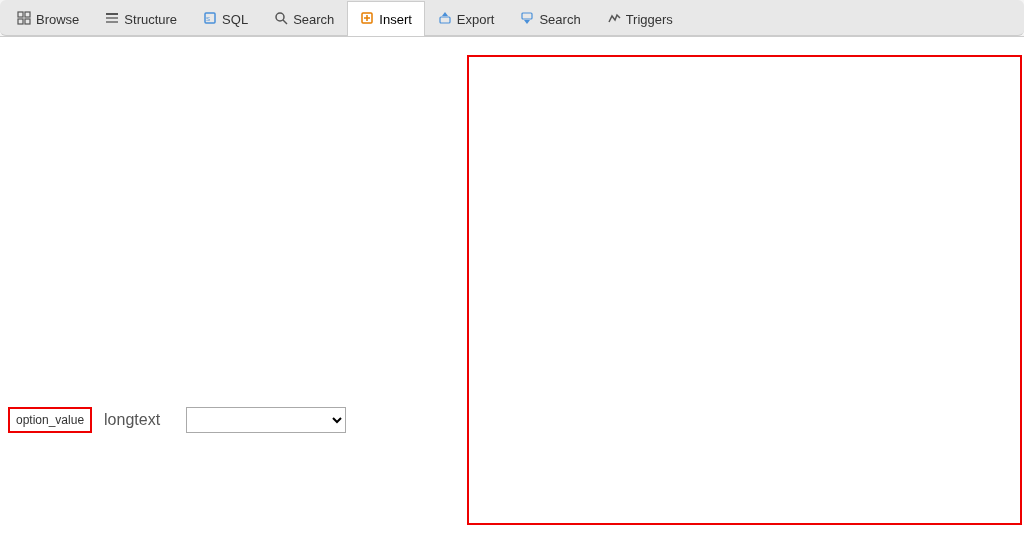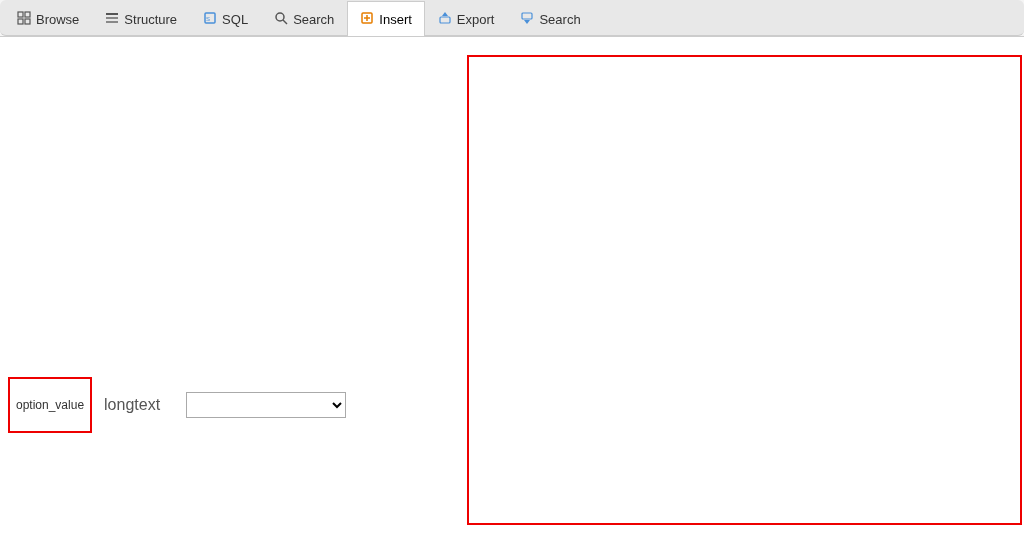--- a/index.html
+++ b/index.html
@@ -74,21 +74,21 @@
       gap: 12px;
       position: absolute;
       bottom: 120px;
       left: 0;
       padding: 6px 8px;
     }
 
     .field-label {
       background: #fff;
       border: 2px solid #e00;
-      padding: 19px 6px;
+      padding: 4px 6px;
       font-size: 12px;
       color: #333;
       min-width: 80px;
       text-align: center;
     }
 
     .field-type {
       color: #555;
       font-size: 16px;
       min-width: 70px;
@@ -190,20 +190,28 @@
     <span>Export</span>
   </div>
   <div class="tab">
     <span class="tab-icon">
       <svg width="14" height="14" viewBox="0 0 14 14">
           <rect x="2" y="2" width="10" height="6" rx="1" fill="none" stroke="#4a90d9" stroke-width="1.2"></rect>
           <polygon points="7,13 4,9 10,9" fill="#4a90d9"></polygon>
         </svg>
     </span>
     <span>Search</span>
+  </div>
+  <div class="tab">
+    <span class="tab-icon">
+      <svg width="14" height="14" viewBox="0 0 14 14">
+          <polyline points="2,11 5,5 8,9 10,4 13,7" fill="none" stroke="#555" stroke-width="1.5"></polyline>
+        </svg>
+    </span>
+    <span>Triggers</span>
   </div>
 </div>
 
 <hr class="separator">
 
 <div class="main-content">
 
   <div class="left-panel">
 
     <div class="field-row">

